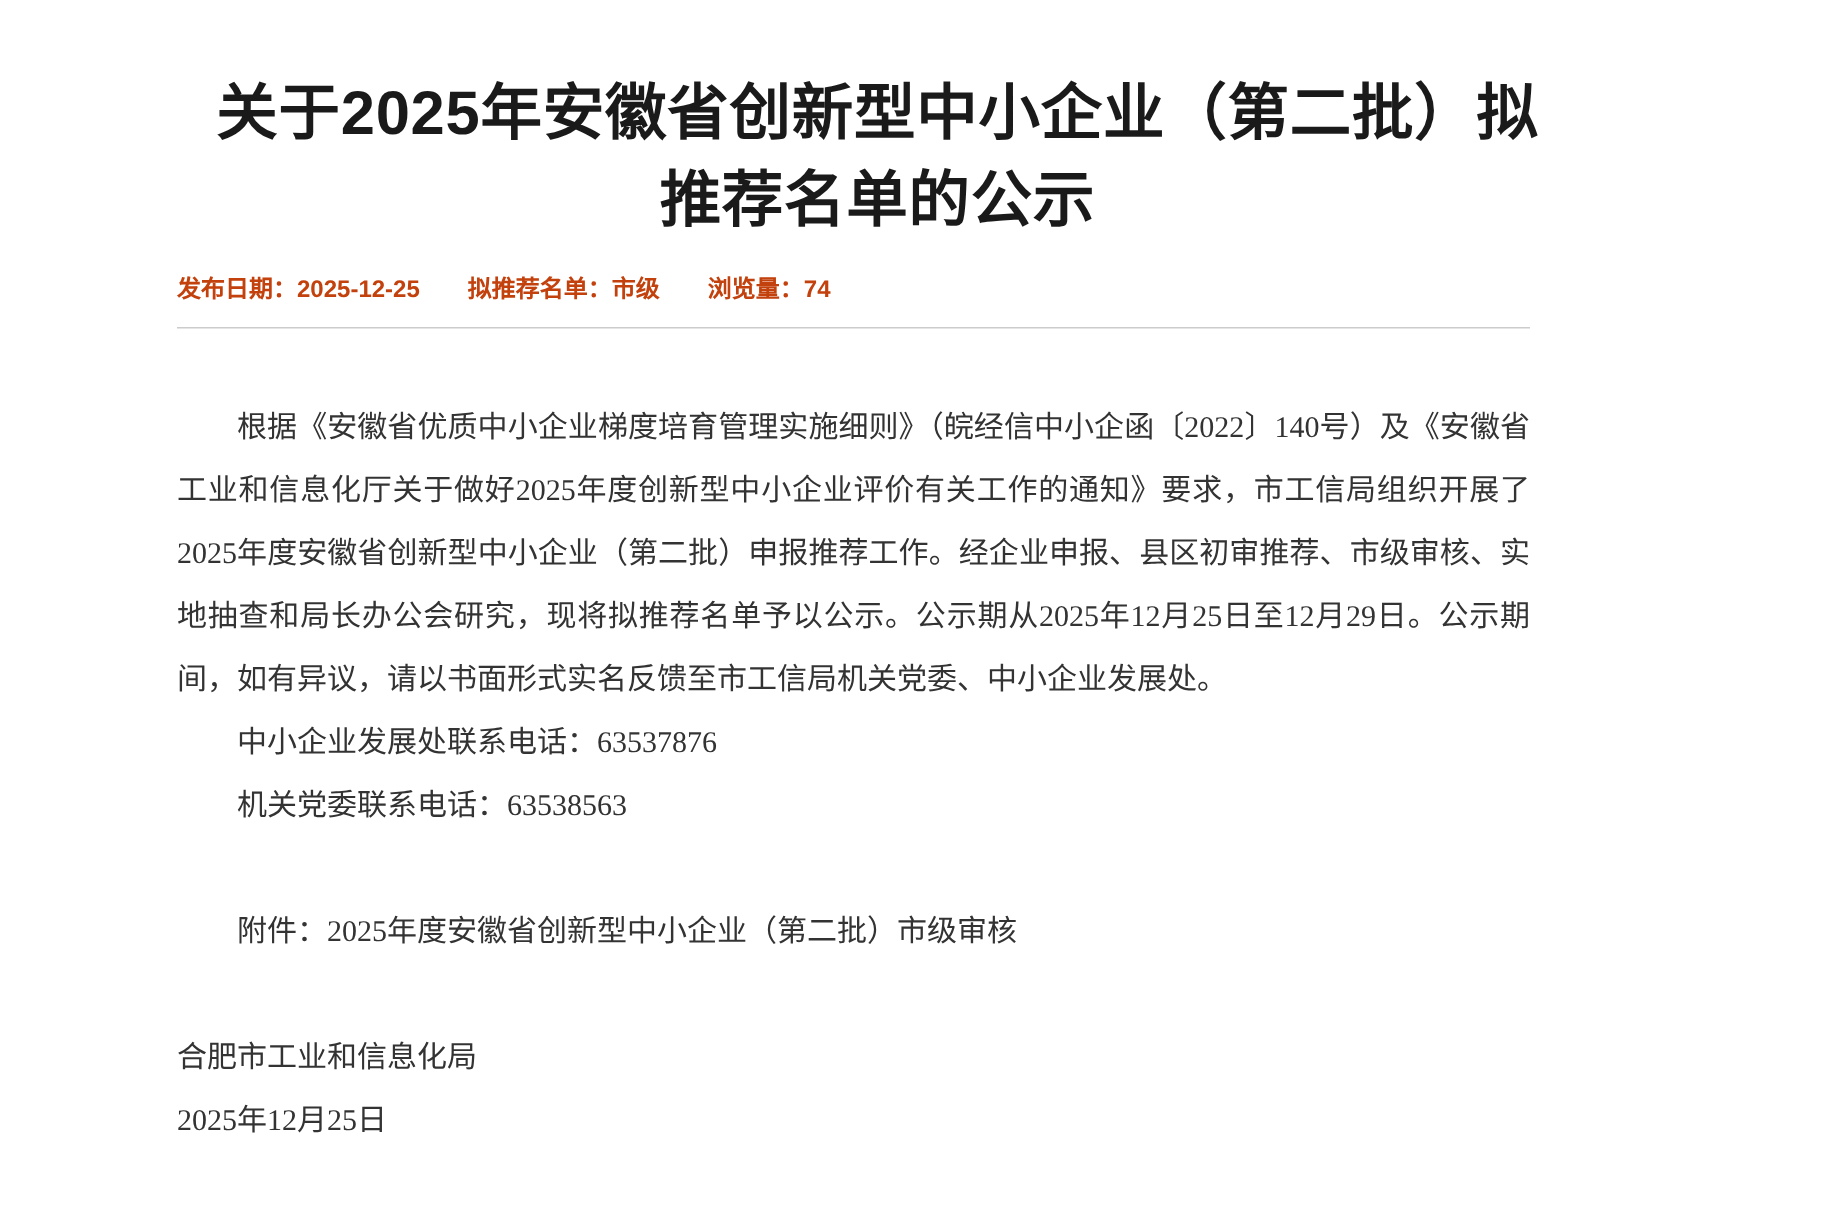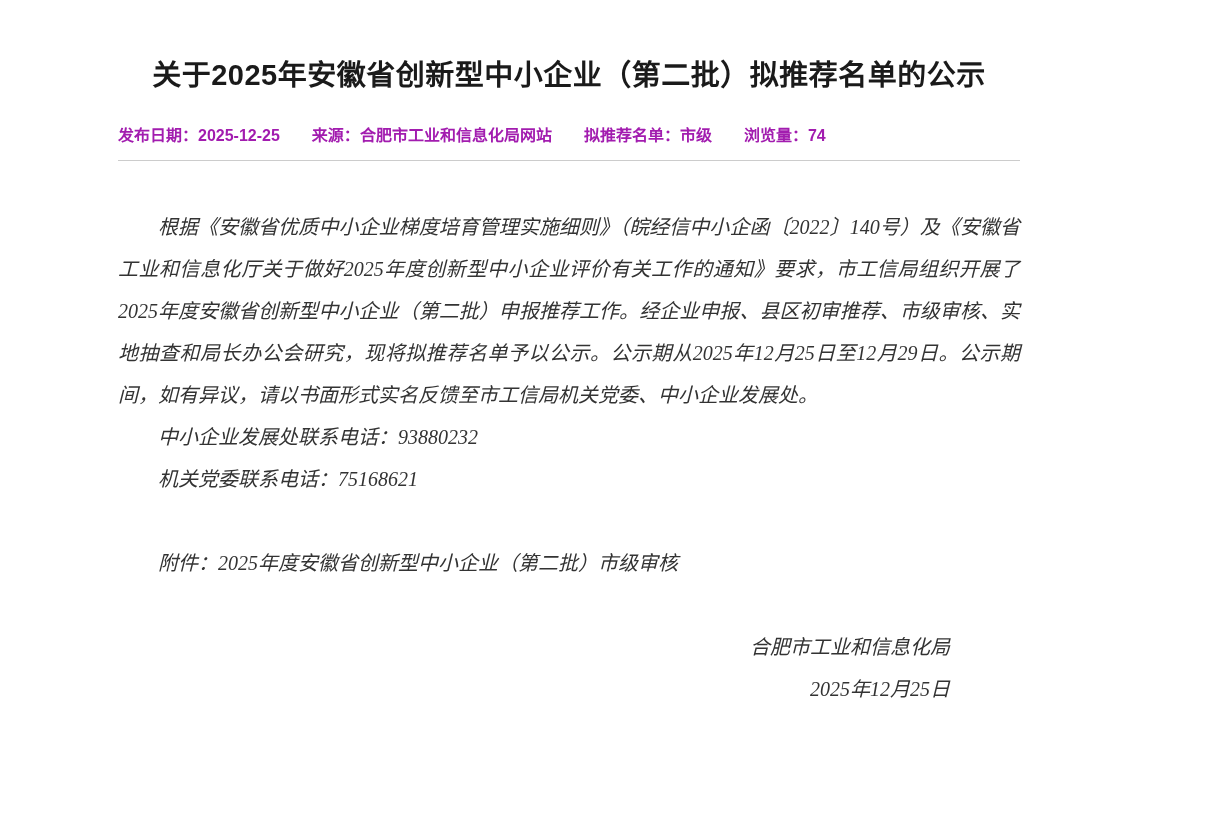--- a/index.html
+++ b/index.html
@@ -15,94 +15,91 @@
   .page {
     width: 1222px;
     height: 817px;
     padding-left: 118px;
     background: #ffffff;
   }
   .inner {
     width: 902px;
   }
   .title {
-    margin: 46px 0 0 0;
+    margin: 46px 0 0 16px;
     width: 902px;
     text-align: center;
-    font-size: 29px;
+    font-size: 41px;
     line-height: 58px;
     font-weight: bold;
     color: #1a1a1a;
     font-family: "Liberation Sans", "DejaVu Sans", sans-serif;
     letter-spacing: 0.5px;
   }
   .meta {
     margin-top: 22px;
     display: flex;
     flex-wrap: nowrap;
     gap: 32px;
     font-size: 16px;
     font-weight: bold;
-    color: #a21caf;
+    color: #c2410c;
     line-height: 20px;
     white-space: nowrap;
   }
   .divider {
     margin-top: 14px;
     width: 902px;
     height: 0;
     border-bottom: 1px solid #cccccc;
   }
   .content {
     margin-top: 45px;
     width: 902px;
     font-family: "Liberation Serif", "DejaVu Serif", serif;
     font-size: 20px;
     line-height: 42px;
     color: #333333;
     text-align: justify;
-    font-style: italic;
   }
   .para {
     margin: 0;
     text-indent: 2em;
   }
   .attachment-line {
     margin-top: 42px;
   }
   .signature {
     margin-top: 42px;
-    text-align: right;
     padding-right: 70px;
   }
   .sig-line {
     margin: 0;
   }
 </style>
 </head>
 <body>
 
 <div class="page">
   <div class="inner">
 
     <h1 class="title">关于2025年安徽省创新型中小企业（第二批）拟推荐名单的公示</h1>
 
     <div class="meta">
       <span class="meta-item"><span>发布日期：</span><span>2025-12-25</span></span>
-      <span class="meta-item"><span>来源：</span><span>合肥市工业和信息化局网站</span></span>
       <span class="meta-item"><span>拟推荐名单：</span><span>市级</span></span>
       <span class="meta-item"><span>浏览量：</span><span>74</span></span>
     </div>
 
     <div class="divider"></div>
 
     <article class="content">
       <p class="para">根据《安徽省优质中小企业梯度培育管理实施细则》（皖经信中小企函〔2022〕140号）及《安徽省工业和信息化厅关于做好2025年度创新型中小企业评价有关工作的通知》要求，市工信局组织开展了2025年度安徽省创新型中小企业（第二批）申报推荐工作。经企业申报、县区初审推荐、市级审核、实地抽查和局长办公会研究，现将拟推荐名单予以公示。公示期从2025年12月25日至12月29日。公示期间，如有异议，请以书面形式实名反馈至市工信局机关党委、中小企业发展处。</p>
-      <p class="para">中小企业发展处联系电话：93880232</p>
-      <p class="para">机关党委联系电话：75168621</p>
+      <p class="para">中小企业发展处联系电话：63537876</p>
+      <p class="para">机关党委联系电话：63538563</p>
       <p class="para attachment-line">附件：2025年度安徽省创新型中小企业（第二批）市级审核</p>
       <div class="signature">
         <p class="sig-line">合肥市工业和信息化局</p>
         <p class="sig-line">2025年12月25日</p>
       </div>
     </article>
 
   </div>
 </div>
 

